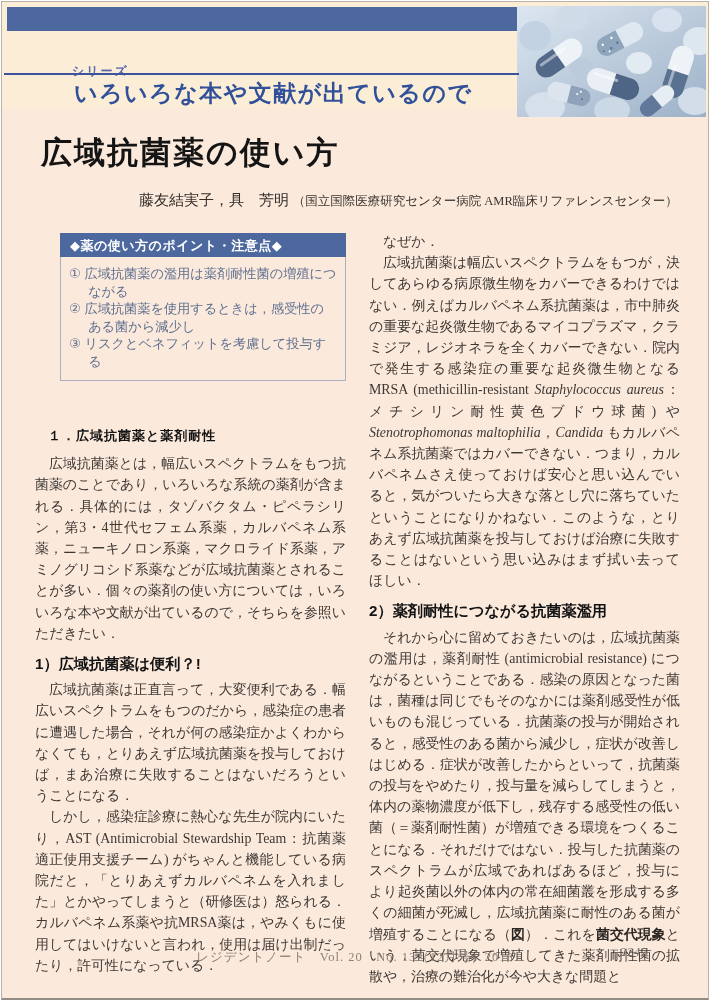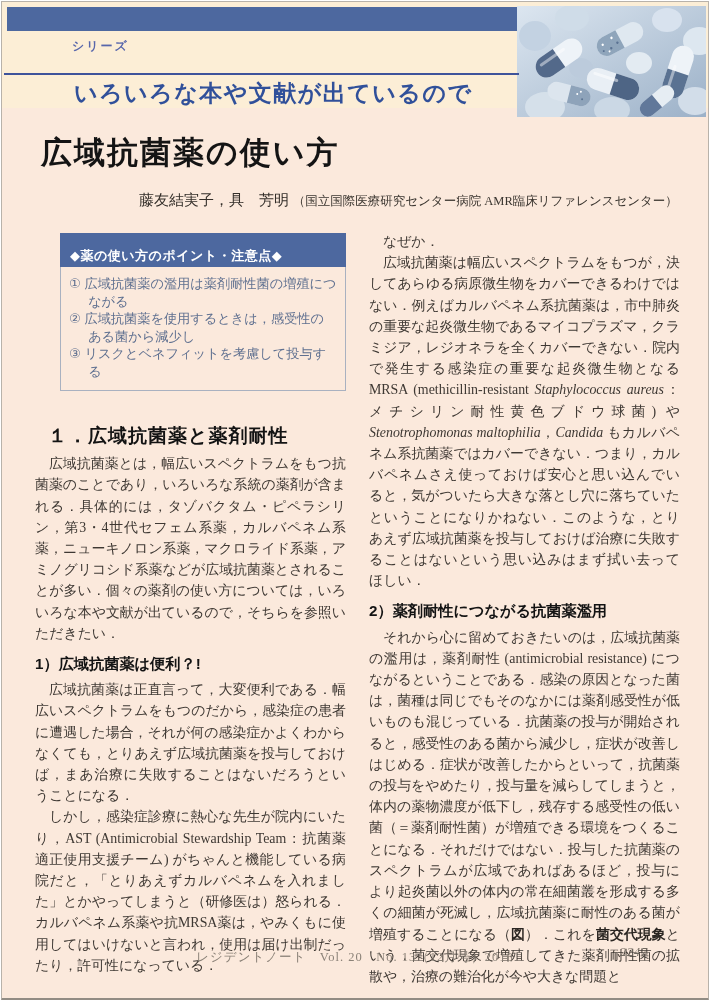--- a/index.html
+++ b/index.html
@@ -14,59 +14,59 @@
     position:relative;width:706px;height:996px;margin:1px;
     background:var(--page);
     border:1px solid #b8b2aa;border-bottom:3px solid #928c84;
     overflow:hidden;
     font-family:"Liberation Serif","DejaVu Serif",serif;
   }
   .band{position:absolute;left:0;top:0;width:100%;height:106px;background:var(--band);}
   .topbar{position:absolute;left:5px;top:5px;width:512px;height:24px;background:var(--accent);}
   .pills{position:absolute;left:515px;top:4px;width:189px;height:111px;display:block;}
   .series-label{
-    position:absolute;left:70px;top:36px;
+    position:absolute;left:70px;top:61px;
     font-family:"Liberation Sans","DejaVu Sans",sans-serif;
     font-weight:bold;font-size:12px;color:#5766ab;letter-spacing:2px;
   }
   .rule{position:absolute;left:2px;top:71px;width:515px;height:2px;background:#3e539b;}
   .series-title{
     position:absolute;left:72px;top:76px;
     font-weight:bold;font-size:23px;color:var(--title-blue);letter-spacing:1.5px;
   }
   .main-title{
     position:absolute;left:39px;top:130px;
     font-family:"Liberation Sans","DejaVu Sans",sans-serif;
     font-weight:bold;font-size:31px;color:#141414;letter-spacing:2px;
   }
   .authors{position:absolute;left:137px;top:189px;font-size:15px;color:#332e29;white-space:nowrap;}
   .authors .affil{font-size:12.5px;color:#3a352f;}
   .pbox{position:absolute;left:58px;top:231px;width:286px;}
   .pbox-header{
     background:var(--accent);color:#ffffff;
     font-family:"Liberation Sans","DejaVu Sans",sans-serif;
-    font-weight:bold;font-size:13px;padding:14px 0 2px 10px;letter-spacing:.5px;
+    font-weight:bold;font-size:13px;padding:4px 0 2px 10px;letter-spacing:.5px;
   }
   .pbox-body{border:1px solid #a9b1c0;border-top:none;padding:8px 8px 10px 8px;}
   .point-item{
     font-family:"Liberation Sans","DejaVu Sans",sans-serif;
     font-size:13.2px;line-height:17.5px;color:var(--box-text);
     padding-left:1.45em;text-indent:-1.45em;
   }
   .col{
     position:absolute;width:311px;
     font-size:13.9px;line-height:21.2px;color:#3e3833;
     text-align:justify;
   }
   .col-left{left:33px;top:423px;}
   .col-right{left:367px;top:229px;}
   .col p{margin:0;text-indent:1em;}
   .bh1{
     font-family:"Liberation Sans","DejaVu Sans",sans-serif;
-    font-weight:bold;font-size:19px;color:#131313;
+    font-weight:bold;font-size:13px;color:#131313;
     margin:0 0 7px 13px;letter-spacing:1px;text-indent:0;text-align:left;
   }
   .bh2{
     font-family:"Liberation Sans","DejaVu Sans",sans-serif;
     font-weight:bold;font-size:15.2px;color:#131313;
     margin:9px 0 5px 0;text-indent:0;text-align:left;
   }
   .col i{font-style:italic;}
   .col b{font-family:"Liberation Sans","DejaVu Sans",sans-serif;font-weight:bold;color:#2b2622;}
   .footer-line{

